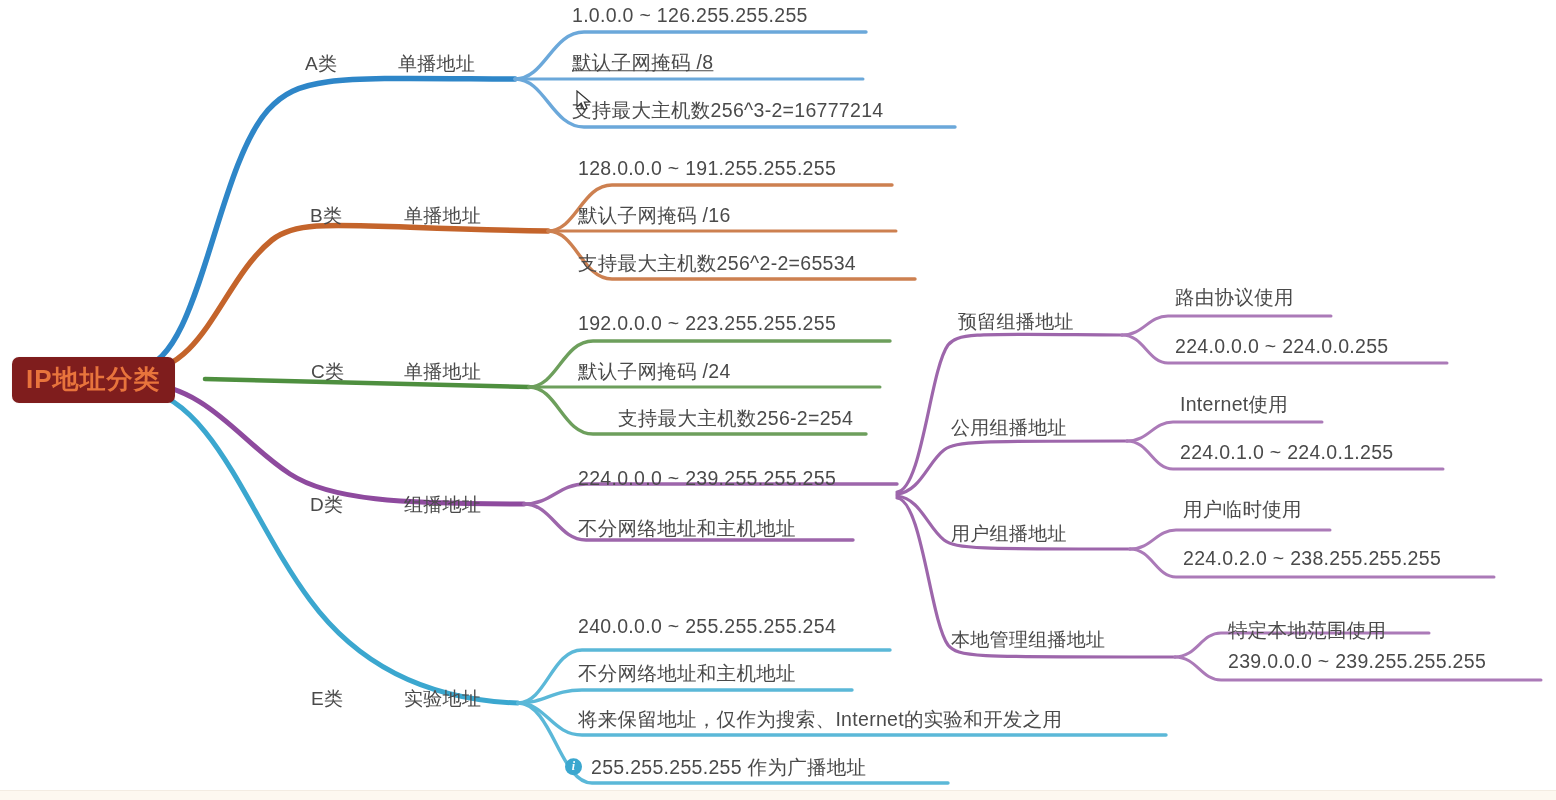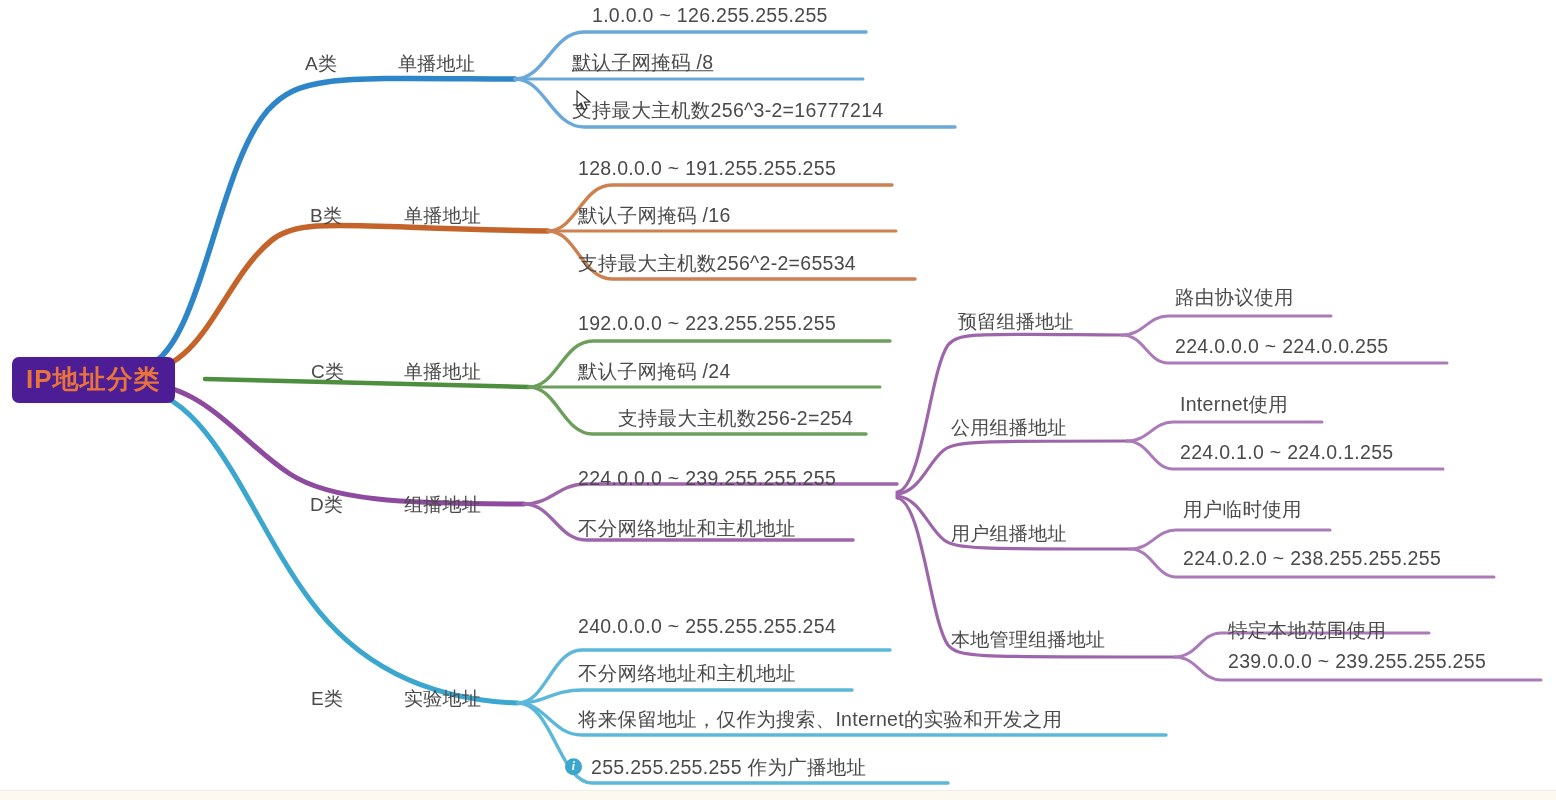--- a/index.html
+++ b/index.html
@@ -28,21 +28,21 @@
     color: #4a4a4a;
     font-size: 19px;
     line-height: 1;
     letter-spacing: 0.3px;
     transform: translateY(-50%);
   }
   .node.leaf { font-size: 19.5px; }
   .root {
     position: absolute;
     transform: translateY(-50%);
-    background: #4c1d95;
+    background: #7f1d1d;
     border-radius: 7px;
     padding: 9px 14px 11px 14px;
     color: #e8743c;
     font-weight: bold;
     font-size: 26px;
     letter-spacing: 1px;
     line-height: 1;
     white-space: nowrap;
     box-shadow: 0 0 0 1px rgba(0,0,0,0.02);
   }
@@ -130,21 +130,21 @@
       <path stroke="#5bb8d8" stroke-width="3.4" d="M 518,703 C 546,703 552,735 582,735 L 1166,735"></path>
       <path stroke="#5bb8d8" stroke-width="3.4" d="M 518,703 C 552,703 560,783 592,783 L 948,783"></path>
 
     </g>
   </svg>
 
   <div class="root" style="left:12px; top:380px;">IP地址分类</div>
 
   <div class="node" style="left:305px; top:63px;">A类</div>
   <div class="node" style="left:398px; top:63px;">单播地址</div>
-  <div class="node leaf" style="left:592px; top:16px;text-align:center;">1.0.0.0 ~ 126.255.255.255</div>
+  <div class="node leaf" style="left:572px; top:16px;text-align:center;">1.0.0.0 ~ 126.255.255.255</div>
   <div class="node leaf" style="left:572px; top:63px;text-decoration:underline;">默认子网掩码 /8</div>
   <div class="node leaf" style="left:572px; top:111px;">支持最大主机数256^3-2=16777214</div>
 
   <div class="node" style="left:310px; top:215px;">B类</div>
   <div class="node" style="left:404px; top:215px;">单播地址</div>
   <div class="node leaf" style="left:578px; top:169px;">128.0.0.0 ~ 191.255.255.255</div>
   <div class="node leaf" style="left:578px; top:216px;text-align:right;">默认子网掩码 /16</div>
   <div class="node leaf" style="left:578px; top:264px;">支持最大主机数256^2-2=65534</div>
 
   <div class="node" style="left:311px; top:371px;">C类</div>

